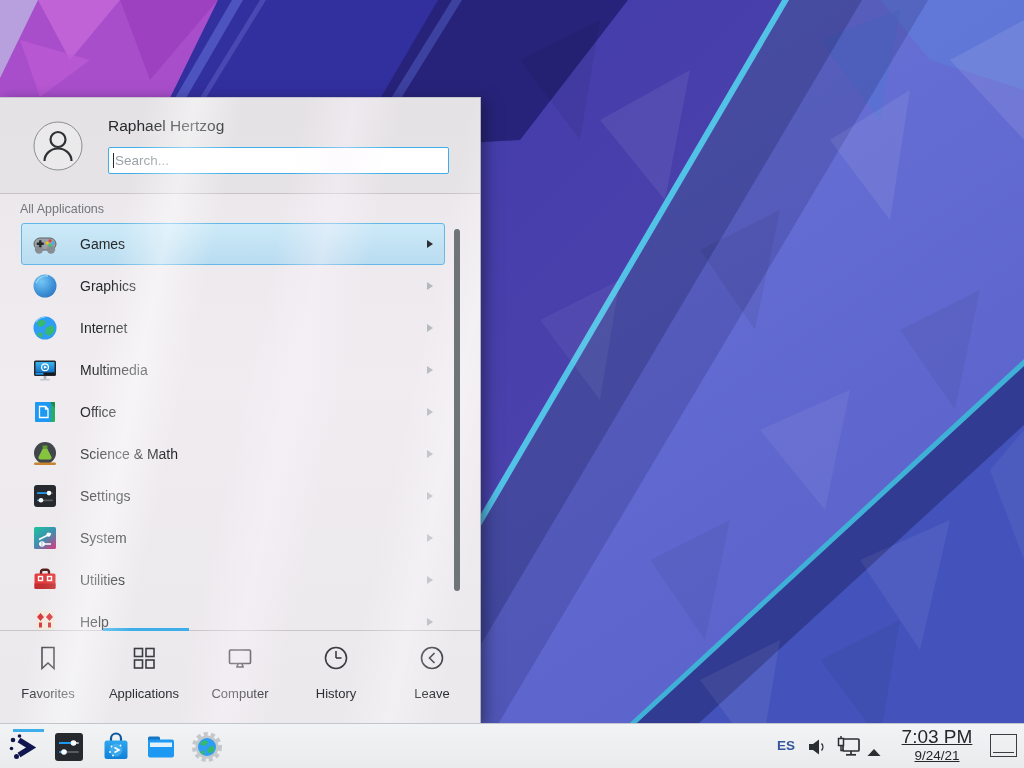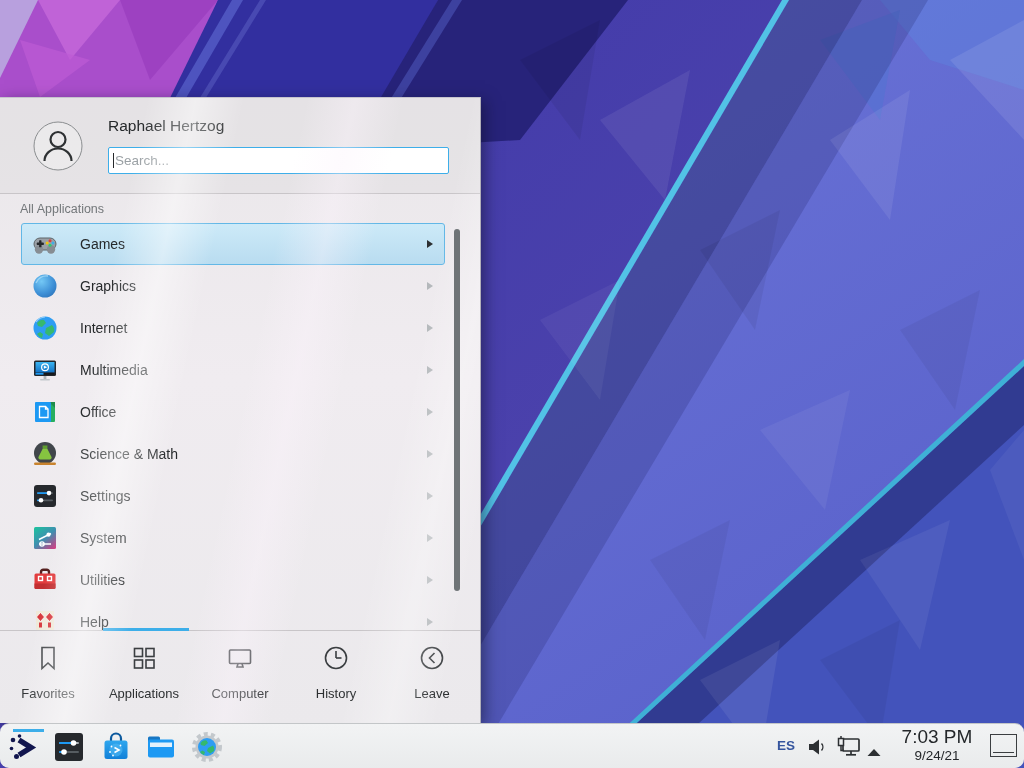--- a/index.html
+++ b/index.html
@@ -38,26 +38,26 @@
   .scrollbar{position:absolute;right:20px;top:131px;width:6px;height:362px;background:#6f7477;border-radius:3px;z-index:3;}
 
   .pfoot{position:absolute;left:0;bottom:0;width:100%;height:93px;border-top:1px solid #c8c5c8;
     display:flex;z-index:1;box-sizing:border-box;}
   .tabindicator{position:absolute;left:103px;top:-3px;width:86px;height:3px;background:#3daee9;}
   .tab{width:96px;display:flex;flex-direction:column;align-items:center;padding-top:12px;gap:9px;cursor:default;}
   .tab-label{font-size:13px;color:#2c2f31;}
 
   
   .taskbar{position:absolute;left:0;top:723px;width:1024px;height:45px;
-    background:linear-gradient(180deg,#f2f3f4,#e9ebec);border-top:1px solid #c3c6c8;box-sizing:border-box;border-radius:9px;}
+    background:linear-gradient(180deg,#f2f3f4,#e9ebec);border-top:1px solid #c3c6c8;box-sizing:border-box;}
   .tbtn{position:absolute;top:6px;width:34px;height:34px;}
   .active-line{position:absolute;left:7px;top:-1px;width:31px;height:3px;background:#3daee9;}
   .kb{position:absolute;left:777px;top:0;height:44px;line-height:44px;font-weight:bold;font-size:13.5px;color:#35559e;}
   .trayicon{position:absolute;}
-  .clock{position:absolute;left:891px;top:2px;width:92px;text-align:center;color:#24272a;}
+  .clock{position:absolute;left:891px;top:2px;width:92px;text-align:center;color:#24272a;text-decoration:underline;}
   .time{font-size:19px;line-height:22px;}
   .date{font-size:13.5px;line-height:16px;}
   .showdesk{position:absolute;left:990px;top:10px;width:27px;height:23px;border:1.5px solid #3b3e41;box-sizing:border-box;}
   .showdesk::after{content:"";position:absolute;left:2px;right:2px;bottom:3px;border-top:1.5px solid #3b3e41;}
 </style>
 </head>
 <body>
 
 <div class="wall">
 <svg width="1024" height="768" viewBox="0 0 1024 768">

